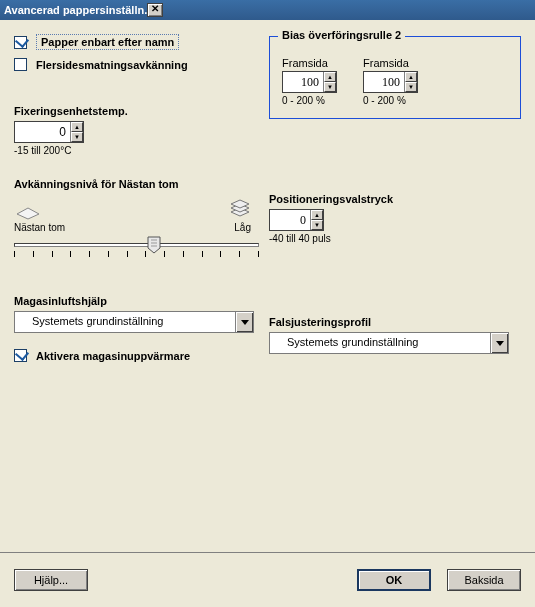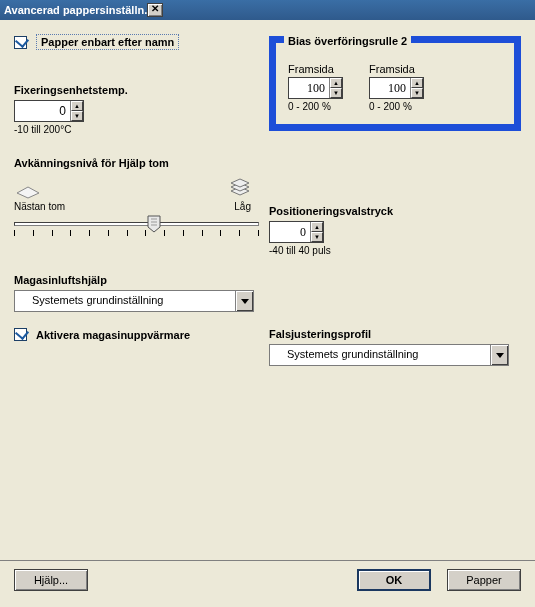--- a/index.html
+++ b/index.html
@@ -66,21 +66,21 @@
     border-width: 0 0 2px 2px;
     transform: rotate(-50deg);
   }
   .lbl-dashed {
     border: 1px dotted #5b7bb0;
     padding: 1px 4px;
   }
   .lbl-bold { font-weight: bold; }
 
   .groupbox {
-    border: 7px solid #1d4ed8;
+    border: 1px solid #1d4ed8;
     position: relative;
     padding: 20px 12px 12px 12px;
     margin-top: 2px;
   }
   .groupbox-title {
     position: absolute;
     top: -8px; left: 8px;
     background: #ece9d8;
     padding: 0 4px;
     font-weight: bold;
@@ -179,23 +179,23 @@
   .arrow-down {
     width: 0; height: 0;
     border-left: 4px solid transparent;
     border-right: 4px solid transparent;
     border-top: 5px solid #000;
   }
   .aktivera { margin-top: 16px; }
 
   .footer {
     position: absolute;
-    bottom: 8px; left: 0; right: 0;
+    bottom: 0; left: 0; right: 0;
     border-top: 1px solid #808080;
-    padding: 8px 14px;
+    padding: 16px 14px;
     display: flex;
     justify-content: space-between;
     background: #ece9d8;
   }
   .btn {
     min-width: 74px;
     height: 22px;
     background: #d4d0c8;
     border: 1px solid #404040;
     box-shadow: inset 1px 1px 0 #fff, inset -1px -1px 0 #808080;
@@ -216,35 +216,39 @@
 </div>
 
 <div class="content">
 
   <div class="row">
     <div class="col-left">
       <div class="checkbox-row">
         <div class="chk checked"></div>
         <span class="lbl-dashed lbl-bold">Papper enbart efter namn</span>
       </div>
+      <div class="checkbox-row" style="margin-top:6px;">
+        <div class="chk"></div>
+        <span class="lbl-bold">Flersidesmatningsavkänning</span>
+      </div>
 
       <div class="fixer">
         <div class="section-label">Fixeringsenhetstemp.</div>
         <div class="spinner">
           <input value="0" style="">
           <div class="spin-btns">
             <div class="spin-btn">▲</div>
             <div class="spin-btn">▼</div>
           </div>
         </div>
-        <div class="hint">-10 till 200°C</div>
+        <div class="hint">-15 till 200°C</div>
       </div>
 
       <div class="sensing">
-        <div class="section-label">Avkänningsnivå för Hjälp tom</div>
+        <div class="section-label">Avkänningsnivå för Nästan tom</div>
         <div class="icon-row">
           <div>
             <div class="icon-tom">
               <svg width="28" height="16">
                   <polygon points="3,10 14,4 25,10 14,15" fill="#f4f4f4" stroke="#888"></polygon>
                 </svg>
             </div>
             <div class="icon-lbl">Nästan tom</div>
           </div>
           <div style="text-align:right;">
@@ -355,15 +359,15 @@
       </div>
     </div>
   </div>
 
 </div>
 
 <div class="footer">
   <button class="btn">Hjälp...</button>
   <div class="footer-right">
     <button class="btn ok">OK</button>
-    <button class="btn">Papper</button>
+    <button class="btn">Baksida</button>
   </div>
 </div>
 
 </body></html>

